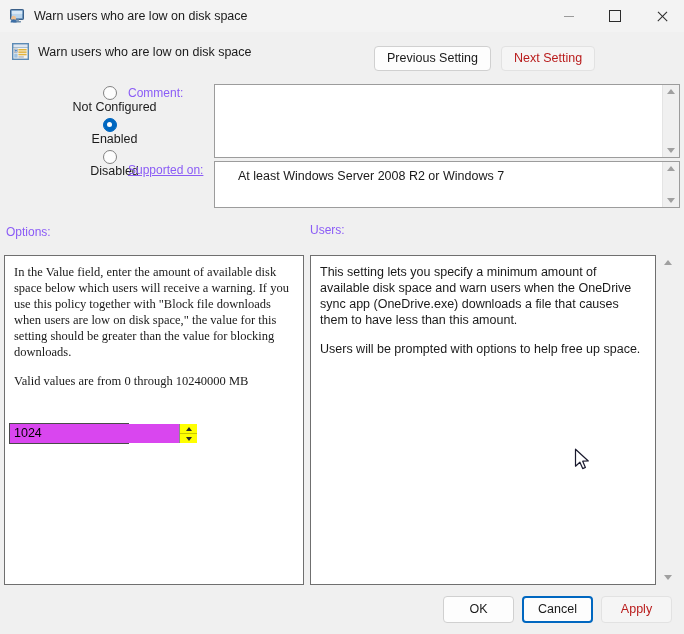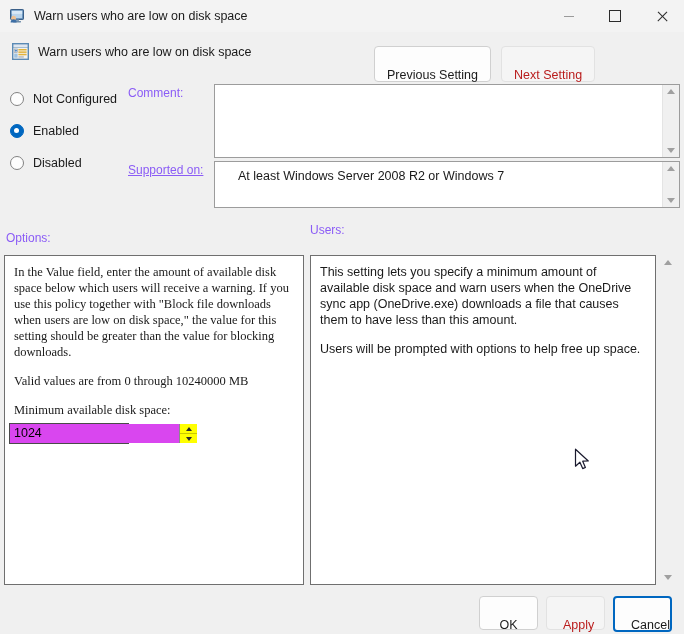--- a/index.html
+++ b/index.html
@@ -99,21 +99,21 @@
     display: flex;
     gap: 10px;
   }
   .btn {
     font-family: "Liberation Sans", sans-serif;
     font-size: 12.5px;
     background: #fdfdfd;
     border: 1px solid #d0d0d0;
     border-radius: 4px;
     color: #1a1a1a;
-    padding: 17px 12px;
+    padding: 0 12px;
     height: 25px;
     line-height: 23px;
     text-align: center;
     white-space: nowrap;
     box-sizing: border-box;
   }
   .btn.disabled {
     color: #b91c1c;
     background: #f5f5f5;
     border-color: #e2e2e2;
@@ -127,20 +127,21 @@
   .radio-group {
     position: absolute;
     left: 10px; top: 86px;
     width: 200px;
   }
   .radio-row {
     display: flex;
     align-items: center;
     height: 25px;
     margin-bottom: 7px;
+    flex-direction: column;
   }
   .radio-mark {
     width: 14px; height: 14px;
     border-radius: 50%;
     border: 1.3px solid #828282;
     background: #fdfdfd;
     box-sizing: border-box;
     flex: 0 0 auto;
     position: relative;
   }
@@ -206,21 +207,21 @@
     border-left: 4.5px solid transparent;
     border-right: 4.5px solid transparent;
   }
   .arrow-up   { border-bottom: 5px solid #a0a0a0; }
   .arrow-down { border-top: 5px solid #a0a0a0; }
 
   #comment-box   { left: 214px; top: 84px;  width: 466px; height: 74px; }
   #supported-box { left: 214px; top: 161px; width: 466px; height: 47px; }
 
   
-  #options-label { left: 6px;   top: 231px; }
+  #options-label { left: 6px;   top: 225px; }
   #help-label    { left: 310px; top: 223px; }
 
   .panel {
     position: absolute;
     background: #ffffff;
     border: 1px solid #6f6f6f;
     box-sizing: border-box;
   }
   #options-panel {
     left: 4px; top: 255px;
@@ -313,24 +314,24 @@
   }
 
   
   .footer-buttons {
     position: absolute;
     right: 12px; top: 596px;
     display: flex;
     gap: 8px;
   }
   .footer-buttons .btn {
-    width: 59px;
+    width: 71px;
     height: 27px;
     line-height: 25px;
-    padding: 16px;
+    padding: 0;
   }
   .footer-buttons .btn.focused { line-height: 23px; }
 
   
   .cursor {
     position: absolute;
     left: 574px; top: 448px;
     width: 18px; height: 24px;
     pointer-events: none;
   }
@@ -420,21 +421,20 @@
   </div>
 </div>
 
 <div class="field-label" id="options-label">Options:</div>
 <div class="field-label" id="help-label">Users:</div>
 
 <div class="panel" id="options-panel">
   <div class="panel-text">
     <p>In the Value field, enter the amount of available disk space below which users will receive a warning. If you use this policy together with "Block file downloads when users are low on disk space," the value for this setting should be greater than the value for blocking downloads.</p>
     <p>Valid values are from 0 through 10240000 MB</p>
-    <p>Minimum available disk space:</p>
   </div>
 </div>
 
 <div class="spinner">
   <input class="spinner-input" type="text" value="1024" style="">
   <div class="spin-btns">
     <div class="spin-up"></div>
     <div class="spin-down"></div>
   </div>
 </div>
@@ -447,21 +447,21 @@
     </div>
   </div>
   <div class="help-scroll">
     <span class="arrow-up"></span>
     <span class="arrow-down"></span>
   </div>
 </div>
 
 <div class="footer-buttons">
   <div class="btn">OK</div>
+  <div class="btn focused">Cancel</div>
   <div class="btn disabled">Apply</div>
-  <div class="btn focused">Cancel</div>
 </div>
 
 <div class="cursor">
   <svg width="18" height="24" viewBox="0 0 18 24">
     <path d="M1.5 1.2 L1.5 18.2 L5.9 14.2 L8.7 20.6 L11.4 19.4 L8.7 13.2 L14.3 13.0 Z" fill="#ffffff" stroke="#1a1a2e" stroke-width="1.2" stroke-linejoin="round"></path>
   </svg>
 </div>
 
 </body></html>

